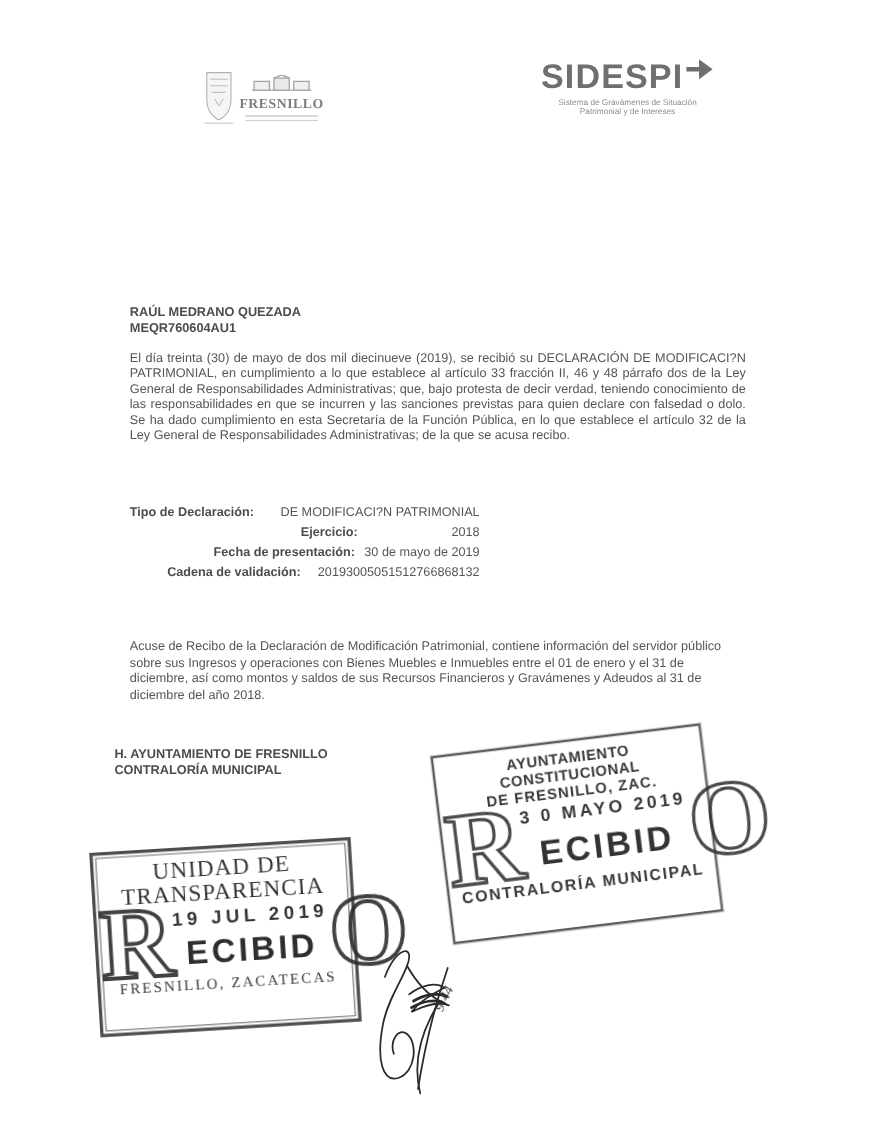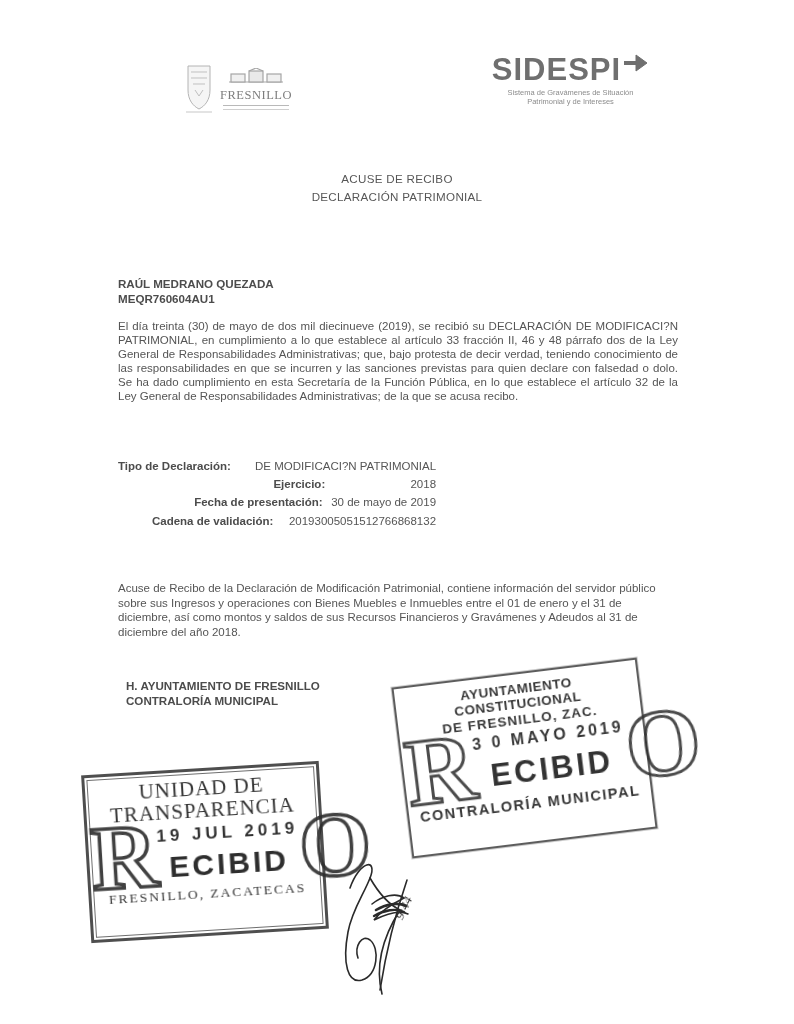--- a/index.html
+++ b/index.html
@@ -8,21 +8,21 @@
     margin:0 auto;overflow:hidden;
     font-family:"Liberation Sans","DejaVu Sans",sans-serif;
     color:#4e4e4e;
   }
   .abs{position:absolute;}
 
   
   .crest{left:183px;top:62px;width:32px;height:54px;opacity:.75;}
   .fresnillo-logo{left:216px;top:68px;width:80px;text-align:center;color:#8a8a8a;}
   .fresnillo-logo .bld{display:block;margin:0 auto 1px auto;opacity:.8;}
-  .fresnillo-word{font-family:"Liberation Serif","DejaVu Serif",serif;font-size:12.5px;letter-spacing:.5px;color:#7d7d7d;font-weight:400;}
+  .fresnillo-word{font-family:"Liberation Serif","DejaVu Serif",serif;font-size:12.5px;letter-spacing:.5px;color:#7d7d7d;font-weight:700;}
   .fresnillo-sub{display:block;height:3px;border-top:1px solid #b9b9b9;border-bottom:1px solid #cfcfcf;width:66px;margin:2px auto 0 auto;}
 
   .sidespi{left:473px;top:52px;width:195px;text-align:center;}
   .sidespi-word{
     font-size:31px;font-weight:800;letter-spacing:1px;color:#6f6f6f;
     font-family:"Liberation Sans",sans-serif;filter:blur(.4px);white-space:nowrap;
   }
   .sidespi-tag{font-size:7.5px;color:#8c8c8c;line-height:9px;filter:blur(.25px);}
 
   
@@ -31,21 +31,21 @@
   .declarant{left:118px;top:276px;font-size:11.6px;line-height:15px;font-weight:700;color:#4c4c4c;filter:blur(.15px);}
 
   .para1{left:118px;top:320px;width:560px;font-size:11.5px;line-height:13.9px;text-align:justify;color:#555;filter:blur(.15px);}
   .para2{left:118px;top:567px;width:556px;font-size:11.5px;line-height:14.6px;text-align:left;color:#555;filter:blur(.15px);margin-top:14px;}
 
   .details{left:118px;top:457px;font-size:11.5px;line-height:18.2px;color:#555;filter:blur(.15px);}
   .details .row{display:flex;justify-content:flex-end;}
   .details .lbl{font-weight:700;width:137px;color:#4c4c4c;}
   .details .val{white-space:nowrap;}
 
-  .issuer{left:126px;top:678px;font-size:11.6px;line-height:15px;font-weight:700;color:#4c4c4c;filter:blur(.15px);}
+  .issuer{left:104px;top:678px;font-size:11.6px;line-height:15px;font-weight:700;color:#4c4c4c;filter:blur(.15px);}
 
   
   .stamp{color:#1c1c1c;filter:blur(.35px);}
   .stamp-contraloria{
     left:401px;top:672px;width:243px;height:168px;
     transform:rotate(-7deg);transform-origin:center;
     border:2px solid rgba(25,25,25,.8);
     box-shadow:0 0 0 1px rgba(25,25,25,.25);
     opacity:.88;text-align:center;
   }
@@ -129,24 +129,20 @@
         <g stroke="#6f6f6f" stroke-width="4" fill="#6f6f6f">
           <path d="M1 11 H16"></path>
           <path d="M13 3 L24 11 L13 19 Z" stroke-width="1"></path>
         </g>
       </svg>
     </div>
     <div class="sidespi-tag">Sistema de Gravámenes de Situación</div>
     <div class="sidespi-tag">Patrimonial y de Intereses</div>
   </div>
 
-  <div class="abs doc-title">
-    <div>ACUSE DE RECIBO</div>
-    <div>DECLARACIÓN PATRIMONIAL</div>
-  </div>
 
   <div class="abs declarant">
     <div>RAÚL MEDRANO QUEZADA</div>
     <div>MEQR760604AU1</div>
   </div>
 
   <div class="abs para1">El día treinta (30) de mayo de dos mil diecinueve (2019), se recibió su DECLARACIÓN DE MODIFICACI?N PATRIMONIAL, en cumplimiento a lo que establece al artículo 33 fracción II, 46 y 48 párrafo dos de la Ley General de Responsabilidades Administrativas; que, bajo protesta de decir verdad, teniendo conocimiento de las responsabilidades en que se incurren y las sanciones previstas para quien declare con falsedad o dolo. Se ha dado cumplimiento en esta Secretaría de la Función Pública, en lo que establece el artículo 32 de la Ley General de Responsabilidades Administrativas; de la que se acusa recibo.</div>
 
   <div class="abs details">
     <div class="row">

